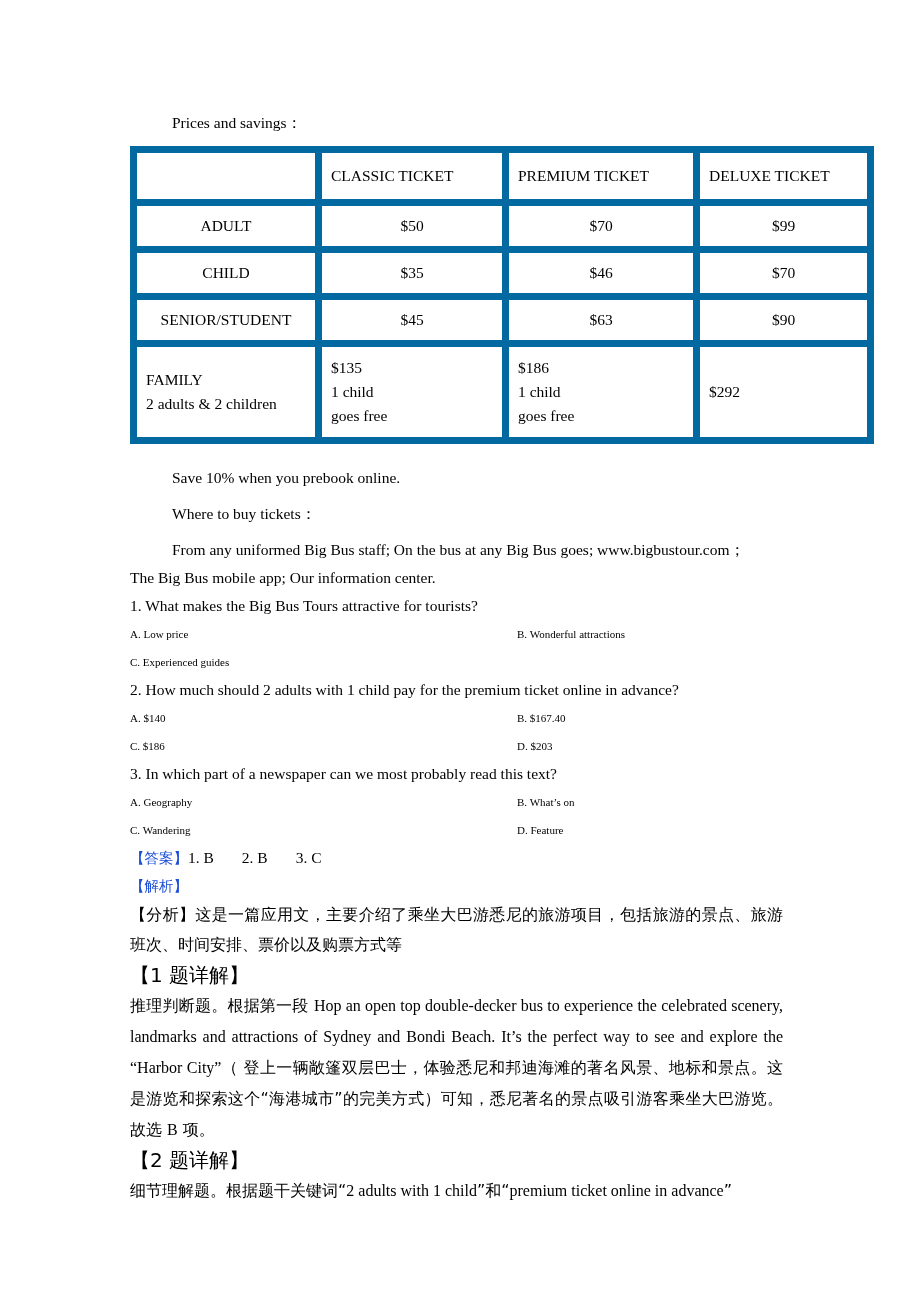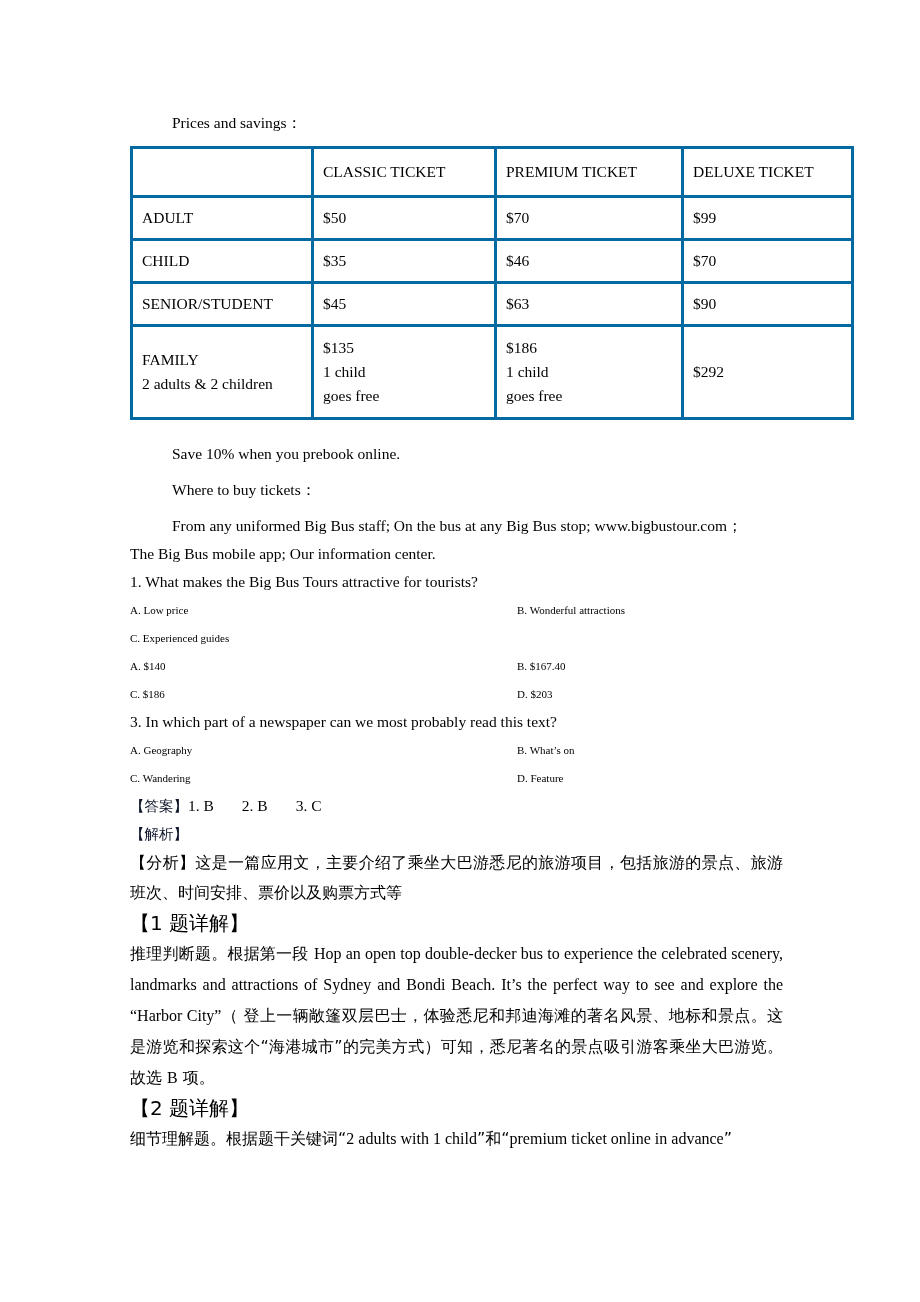--- a/index.html
+++ b/index.html
@@ -36,33 +36,33 @@
     margin: 0 0 10px 0;
   }
   
   table.price-table {
     border-collapse: collapse;
     width: 637px;
     margin: 0 0 0 0;
     table-layout: fixed;
   }
   table.price-table td {
-    border: 3px solid #0369a1;
+    border: 7px solid #0369a1;
     padding: 8px 9px;
     font-size: 15.5px;
     line-height: 24px;
     vertical-align: middle;
     font-family: "Liberation Serif", "DejaVu Serif", serif;
   }
   table.price-table td.c0 { width: 160px; }
   table.price-table td.c1 { width: 162px; }
   table.price-table td.c2 { width: 166px; }
   table.price-table td.c3 { width: 149px; }
   table.price-table tr.head td { height: 30px; }
-  table.price-table tr.row td { height: 24px; }
+  table.price-table tr.row td { height: 24px; text-align: center; }
   table.price-table tr.family td { height: 74px; }
   .cell-multi span { display: block; line-height: 24px; }
   
   .indent-para {
     font-size: 15.5px;
     line-height: 28px;
     text-indent: 42px;
     margin: 0;
   }
   .flat-para {
@@ -95,21 +95,21 @@
     top: 0;
   }
   
   .ans-line {
     font-size: 15.5px;
     line-height: 28px;
     margin: 0;
     font-family: "Liberation Serif", "DejaVu Serif", serif;
   }
   .tag-blue {
-    color: #0f172a;
+    color: #1d4ed8;
     font-family: "DejaVu Sans", "Liberation Sans", sans-serif;
     font-size: 14.5px;
   }
   .ans-item { display: inline-block; }
   .gap-a { display: inline-block; width: 28px; }
   .cn-para {
     font-size: 16px;
     line-height: 30px;
     margin: 0;
     text-align: justify;
@@ -191,32 +191,33 @@
         </tr>
       </tbody>
     </table>
 
     <div class="spacer-20"></div>
 
     <p class="indent-para">Save 10% when you prebook online.</p>
     <div class="spacer-8"></div>
     <p class="indent-para">Where to buy tickets：</p>
     <div class="spacer-8"></div>
-    <p class="indent-para">From any uniformed Big Bus staff; On the bus at any Big Bus stop; www.bigbustour.com；</p>
+    <p class="indent-para">From any uniformed Big Bus staff; On the bus at any Big Bus goes; www.bigbustour.com；</p>
     <p class="flat-para">The Big Bus mobile app; Our information center.</p>
 
     <p class="q-line">1. What makes the Big Bus Tours attractive for tourists?</p>
     <div class="opt-row">
       <span class="opt-left">A. Low price</span>
       <span class="opt-right">B. Wonderful attractions</span>
     </div>
     <div class="opt-row">
       <span class="opt-left">C. Experienced guides</span>
     </div>
 
+    <p class="q-line">2. How much should 2 adults with 1 child pay for the premium ticket online in advance?</p>
     <div class="opt-row">
       <span class="opt-left">A. $140</span>
       <span class="opt-right">B. $167.40</span>
     </div>
     <div class="opt-row">
       <span class="opt-left">C. $186</span>
       <span class="opt-right">D. $203</span>
     </div>
 
     <p class="q-line">3. In which part of a newspaper can we most probably read this text?</p>

